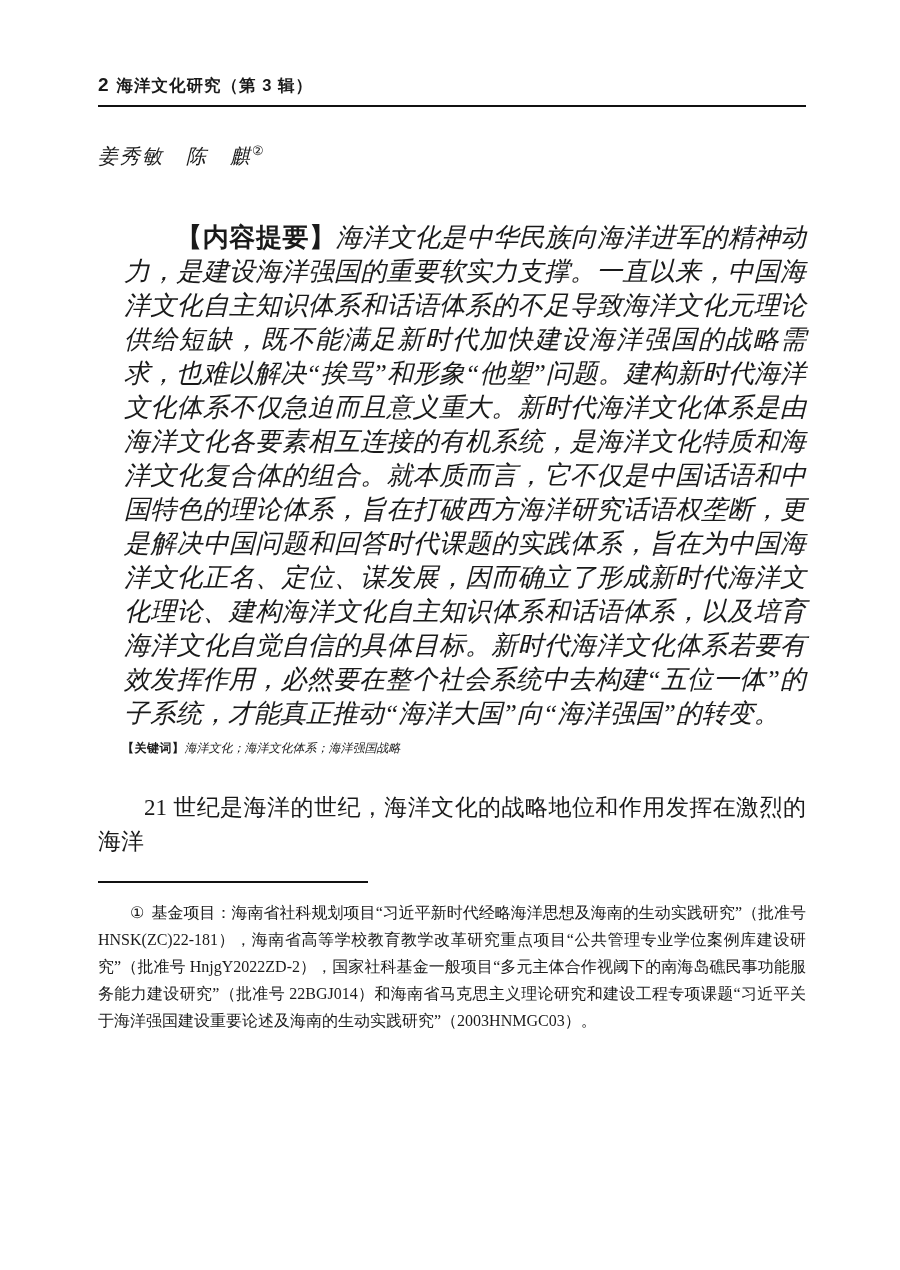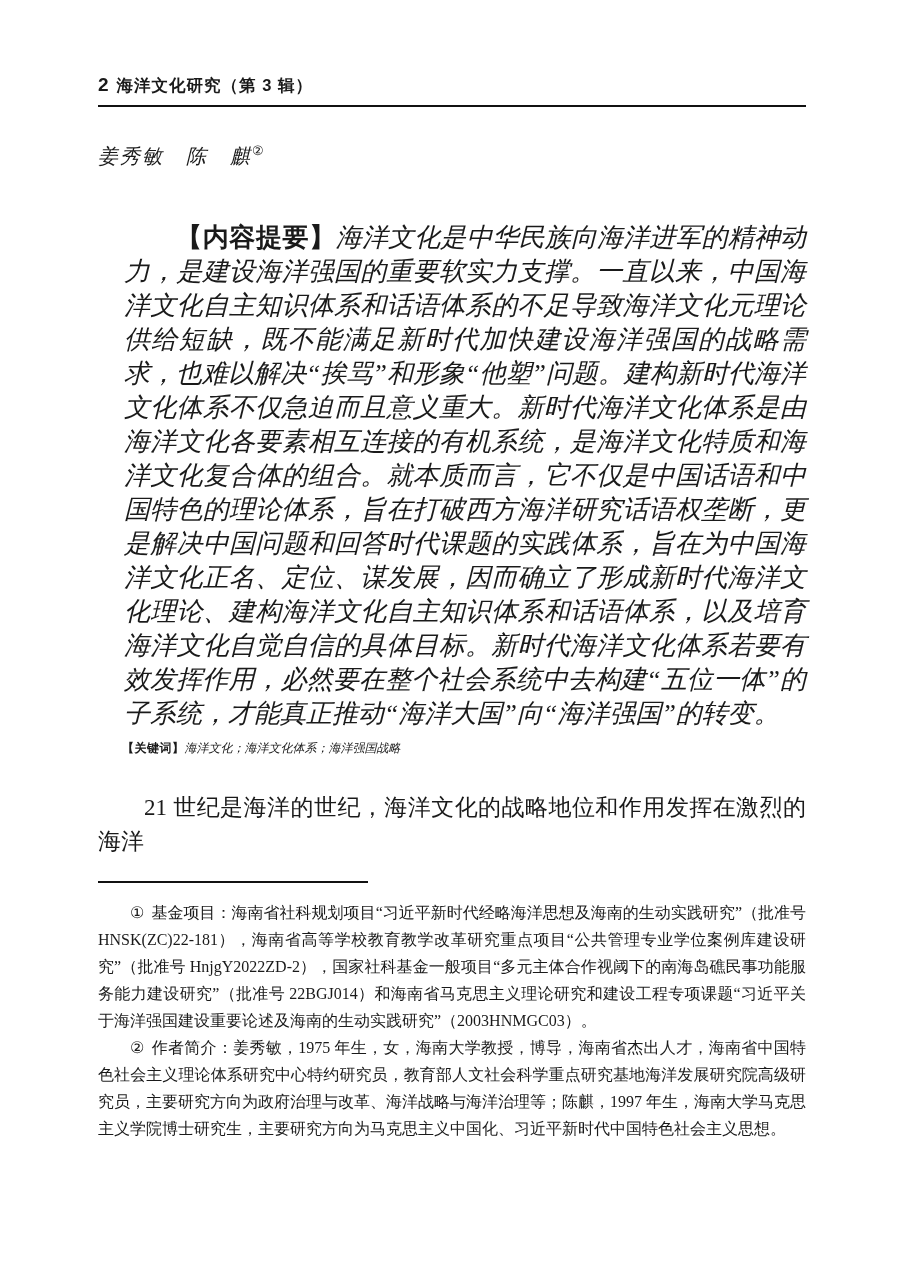--- a/index.html
+++ b/index.html
@@ -111,16 +111,15 @@
   <p class="abstract"><span class="inline-label">【内容提要】</span><span>海洋文化是中华民族向海洋进军的精神动力，是建设海洋强国的重要软实力支撑。一直以来，中国海洋文化自主知识体系和话语体系的不足导致海洋文化元理论供给短缺，既不能满足新时代加快建设海洋强国的战略需求，也难以解决“挨骂”和形象“他塑”问题。建构新时代海洋文化体系不仅急迫而且意义重大。新时代海洋文化体系是由海洋文化各要素相互连接的有机系统，是海洋文化特质和海洋文化复合体的组合。就本质而言，它不仅是中国话语和中国特色的理论体系，旨在打破西方海洋研究话语权垄断，更是解决中国问题和回答时代课题的实践体系，旨在为中国海洋文化正名、定位、谋发展，因而确立了形成新时代海洋文化理论、建构海洋文化自主知识体系和话语体系，以及培育海洋文化自觉自信的具体目标。新时代海洋文化体系若要有效发挥作用，必然要在整个社会系统中去构建“五位一体”的子系统，才能真正推动“海洋大国”向“海洋强国”的转变。</span></p>
 
   <p class="keywords"><span class="inline-label">【关键词】</span><span>海洋文化；海洋文化体系；海洋强国战略</span></p>
 
   <p class="body-paragraph">21 世纪是海洋的世纪，海洋文化的战略地位和作用发挥在激烈的海洋</p>
 
   <hr class="footnote-separator">
 
   <div class="footnotes">
     <p class="footnote"><span class="fn-marker">①</span><span>基金项目：海南省社科规划项目“习近平新时代经略海洋思想及海南的生动实践研究”（批准号 HNSK(ZC)22-181），海南省高等学校教育教学改革研究重点项目“公共管理专业学位案例库建设研究”（批准号 HnjgY2022ZD-2），国家社科基金一般项目“多元主体合作视阈下的南海岛礁民事功能服务能力建设研究”（批准号 22BGJ014）和海南省马克思主义理论研究和建设工程专项课题“习近平关于海洋强国建设重要论述及海南的生动实践研究”（2003HNMGC03）。</span></p>
-    <p class="footnote"><span class="fn-marker">②</span><span>作者简介：姜秀敏，1975 年生，女，海南大学教授，博导，海南省杰出人才，海南省中国特色社会主义理论体系研究中心特约研究员，教育部人文社会科学重点研究基地海洋发展研究院高级研究员，主要研究方向为政府治理与改革、海洋战略与海洋治理等；陈麒，1997 年生，海南大学马克思主义学院博士研究生，主要研究方向为马克思主义中国化、习近平新时代中国特色社会主义思想。</span></p>
   </div>
 
 </div>
 
 </body></html>

